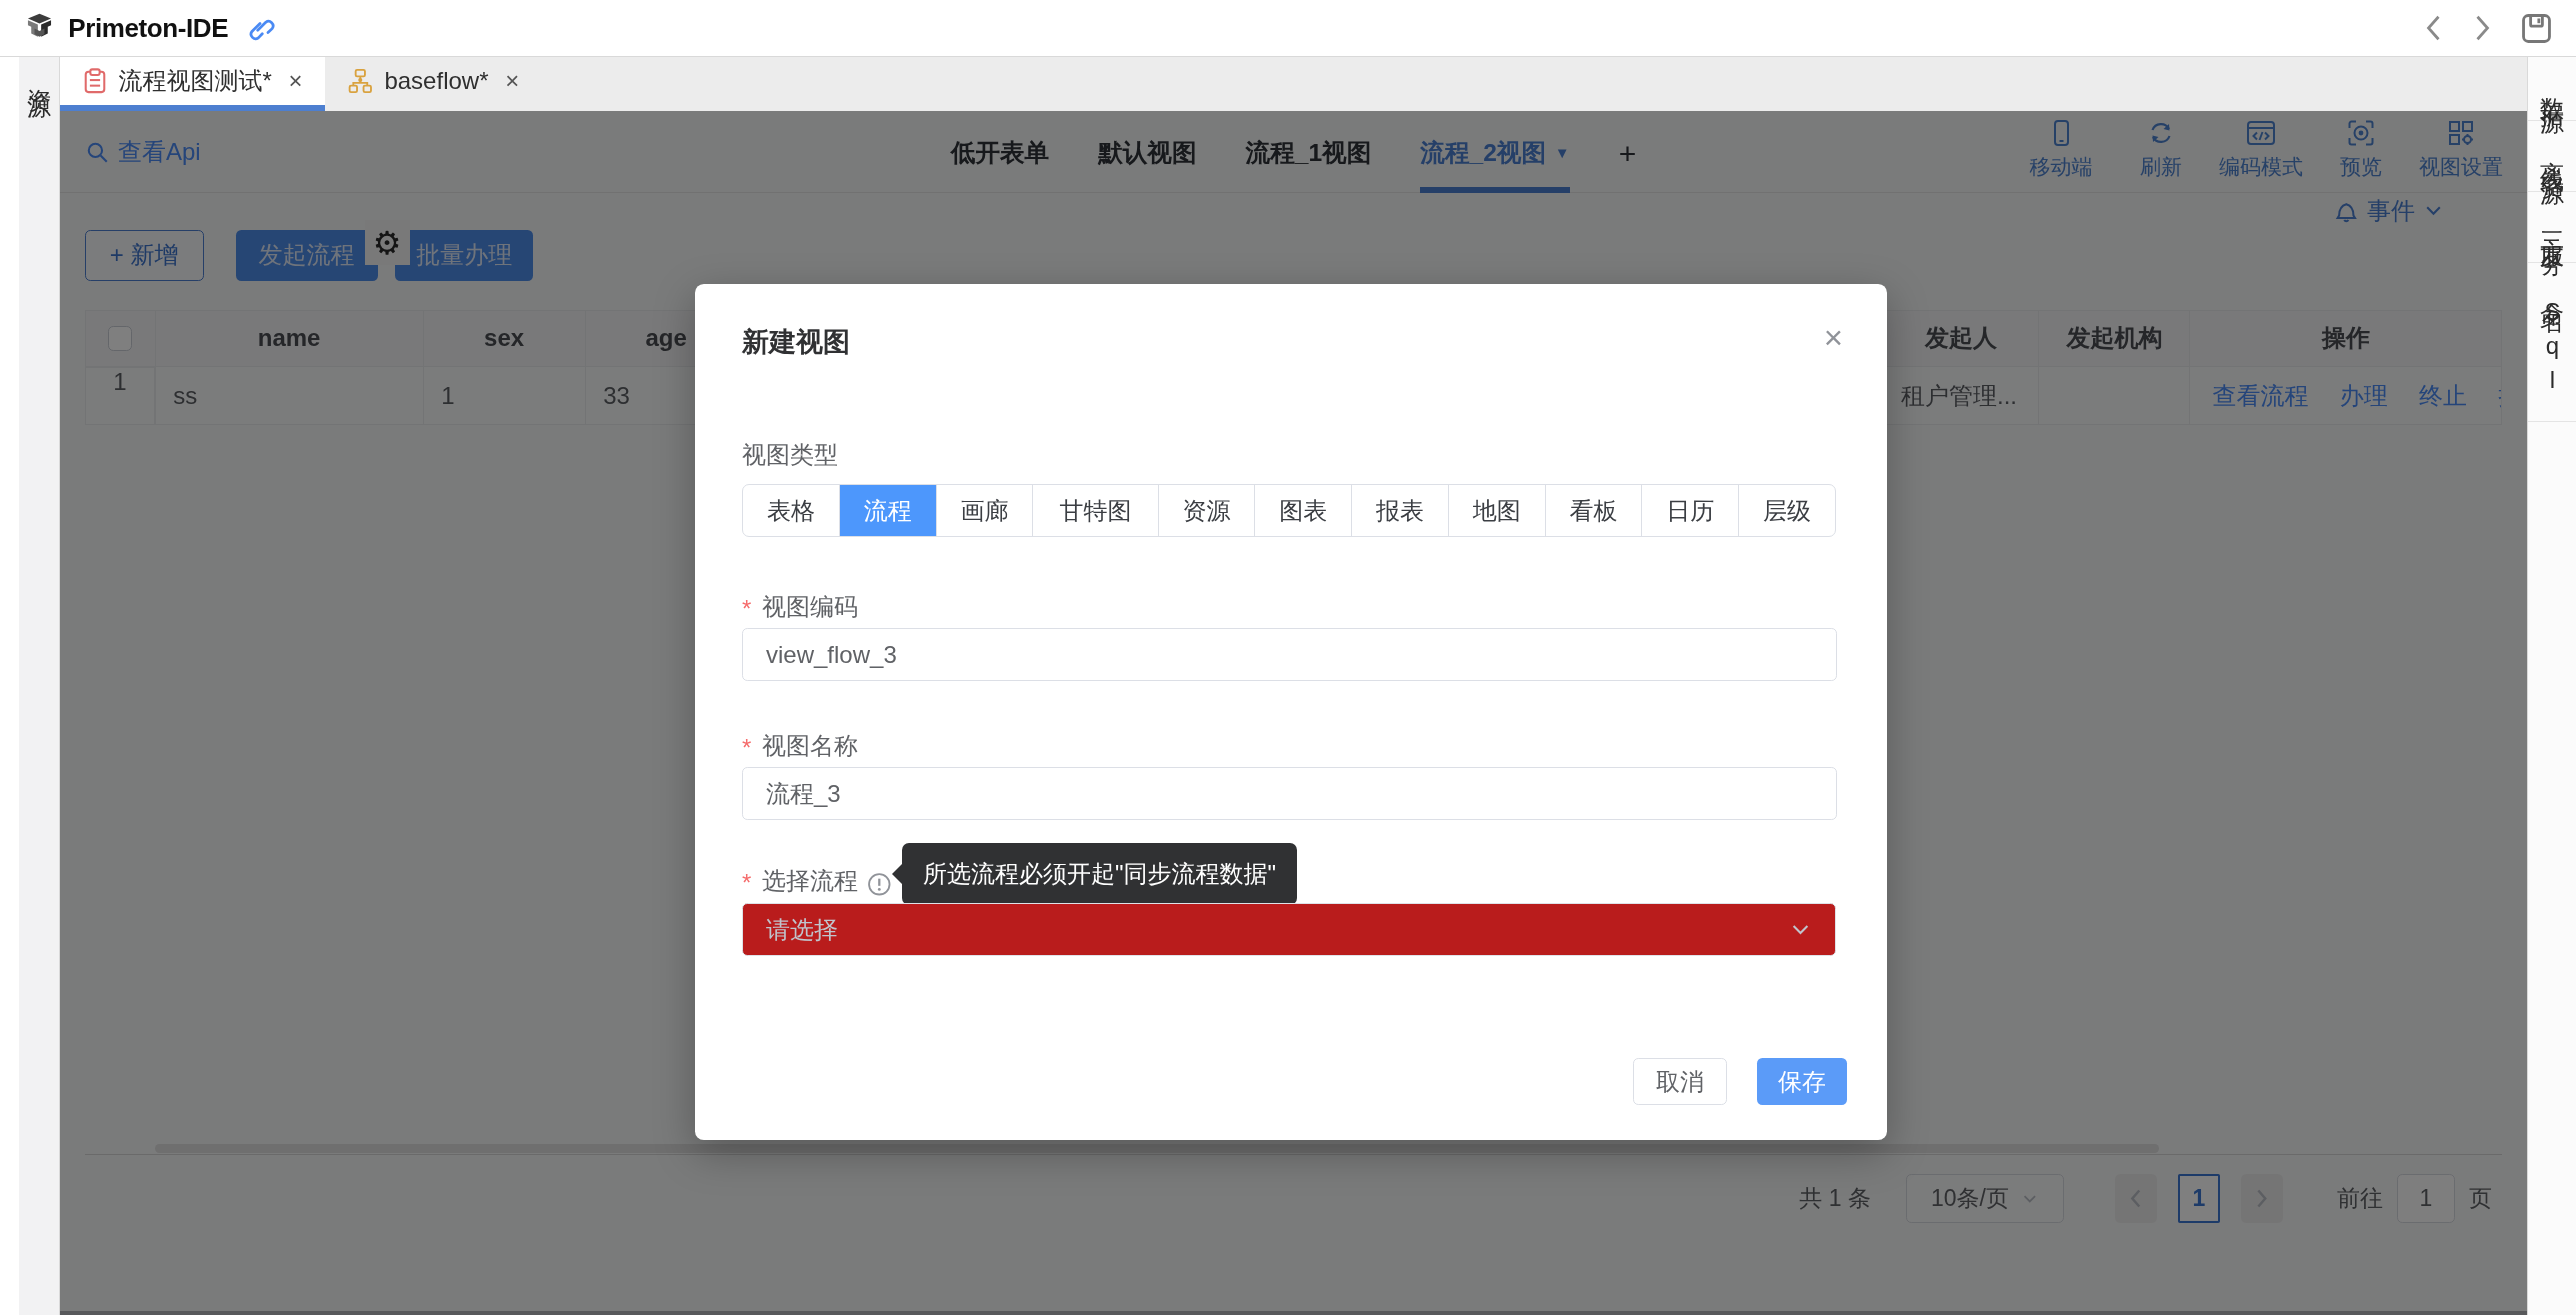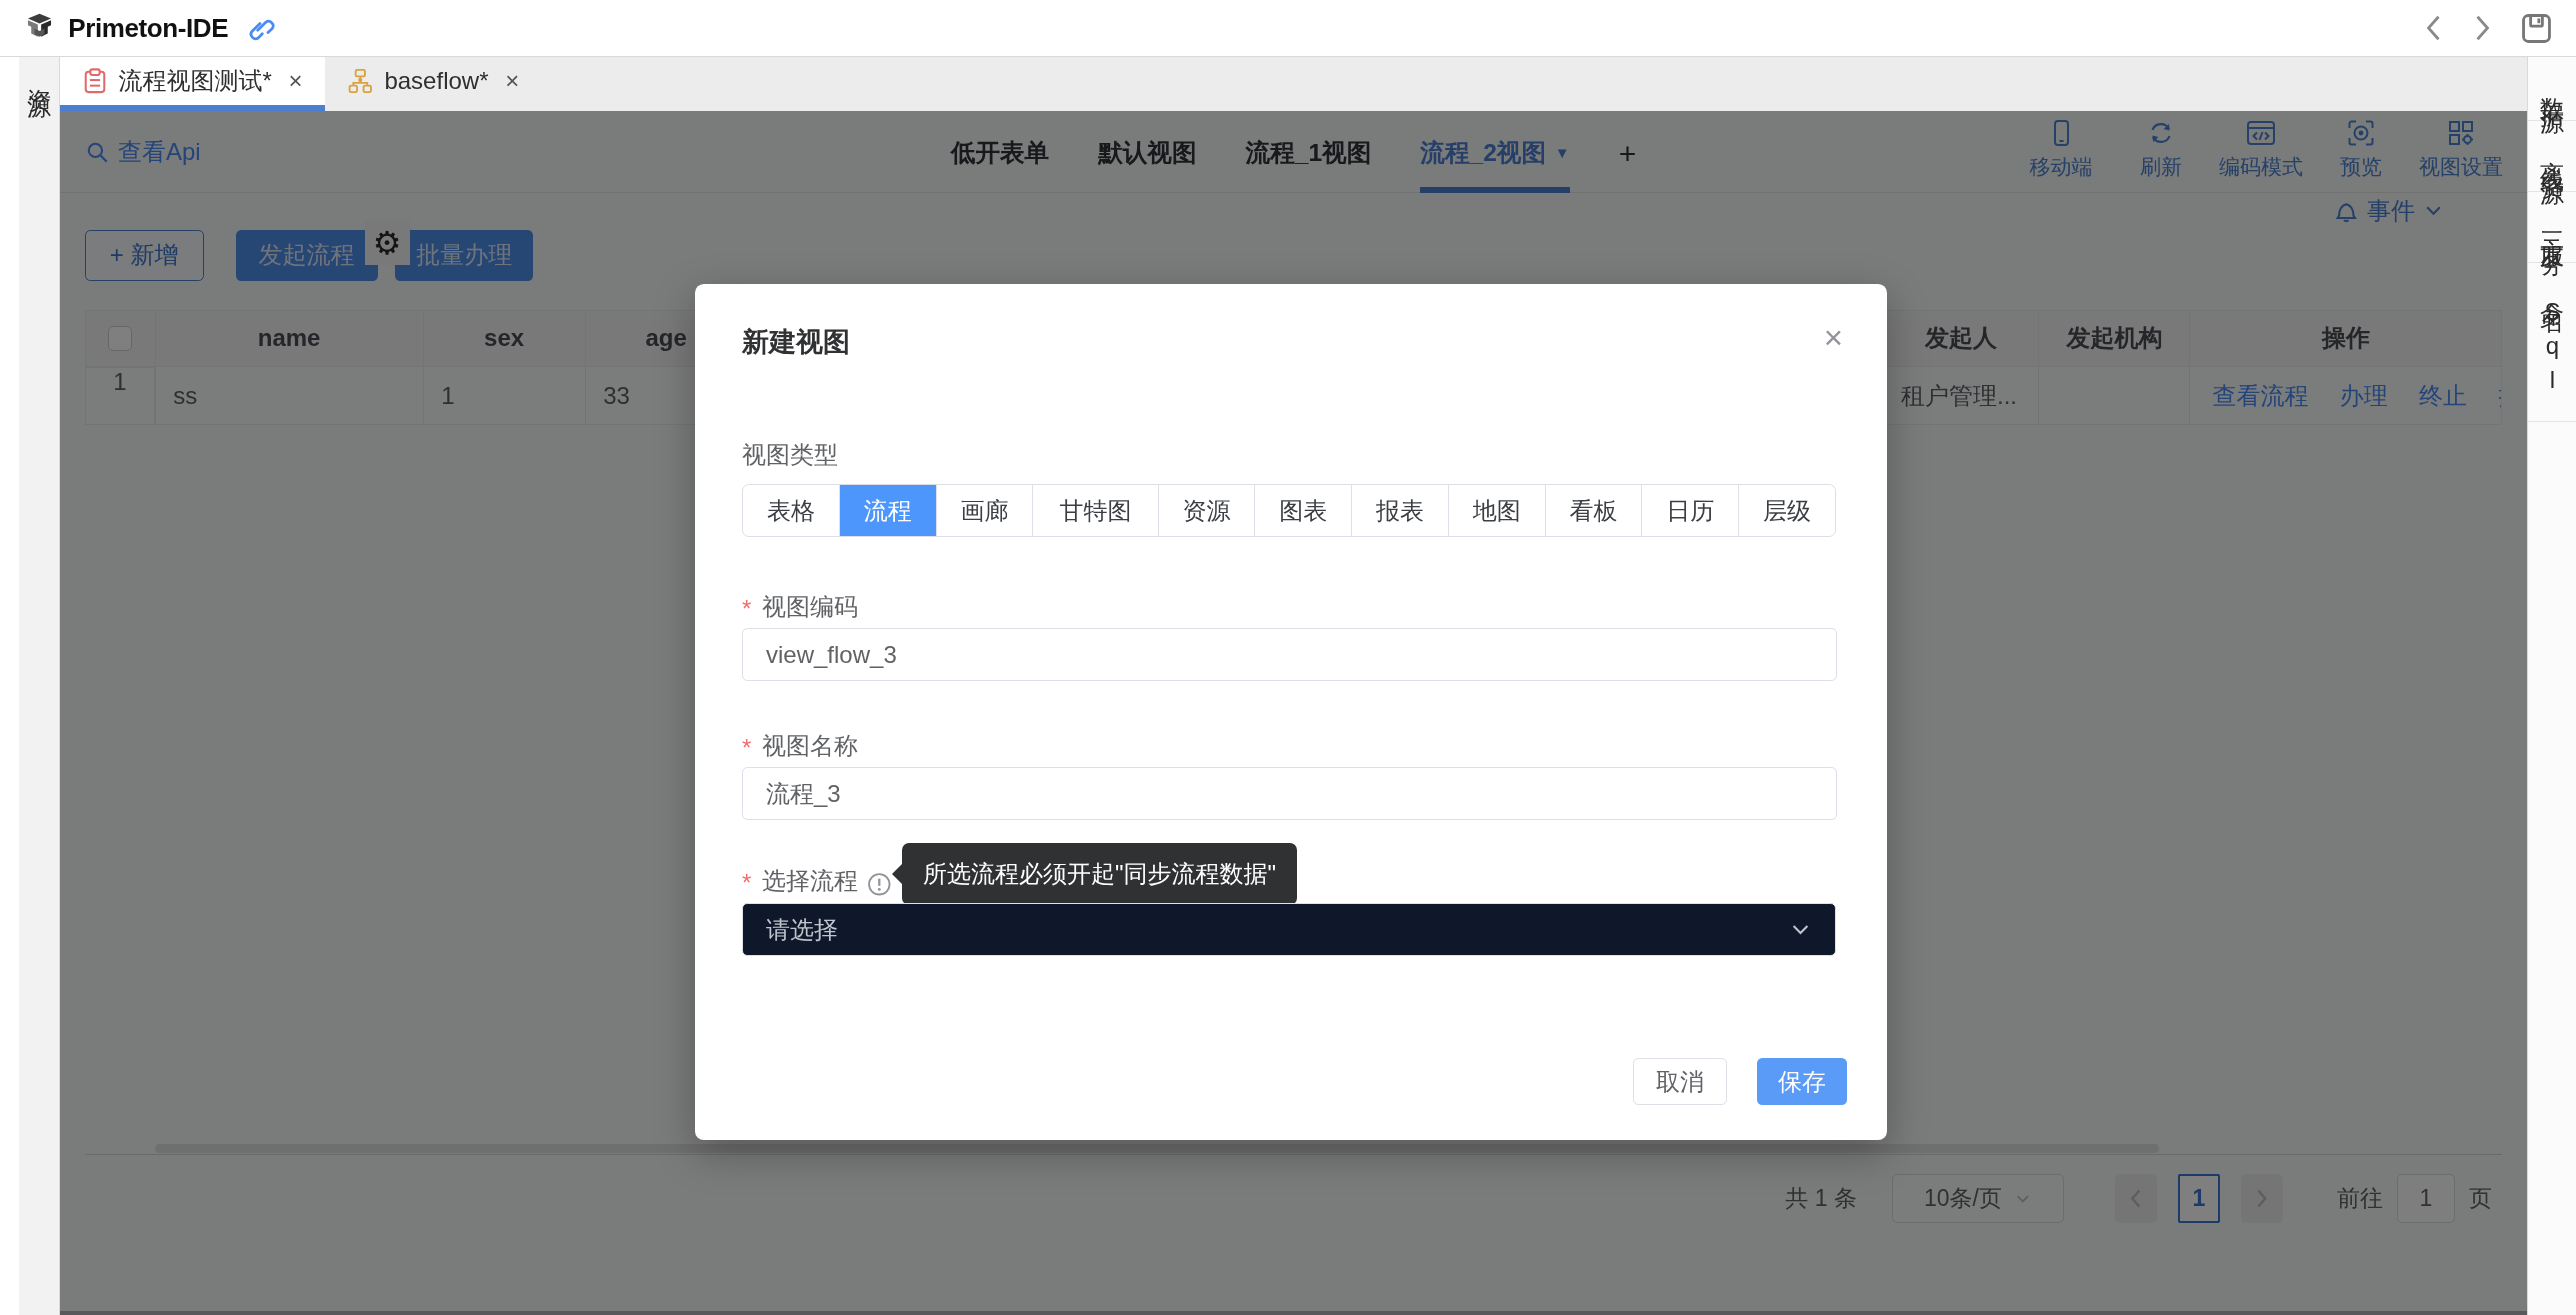--- a/index.html
+++ b/index.html
@@ -59,21 +59,21 @@
   td.center { text-align:center; padding-left:0; }
   .checkbox { width:24.6px; height:24.6px; border:1.8px solid #c8ccd4; border-radius:5.3px; background:#fff; margin:0 auto; }
   .ops-cell { padding-left:22px; white-space:nowrap; overflow:hidden; }
   .op-link { color:#4a8af4; margin-right:24.6px; cursor:pointer; }
 
   .hscroll-thumb { position:absolute; left:95px; top:1033px; width:2004px; height:8.8px; background:#dedede; border-radius:4.4px; }
 
   
   .pager { margin-top:19.3px; display:flex; justify-content:flex-end; align-items:center; padding-right:10.5px; color:#5f6266; }
   .pager .total { margin-right:35px; }
-  .page-size { width:172px; height:49px; border:0.9px solid #d5d8de; border-radius:5.3px; background:#f7f8f9; display:flex; align-items:center; justify-content:center; gap:12.3px; color:#606266; }
+  .page-size { width:158px; height:49px; border:0.9px solid #d5d8de; border-radius:5.3px; background:#f7f8f9; display:flex; align-items:center; justify-content:center; gap:12.3px; color:#606266; }
   .pg-btn { width:42px; height:49px; border-radius:5.3px; background:#ebebeb; display:flex; align-items:center; justify-content:center; color:#b9bdc4; }
   .pg-prev { margin-left:51px; }
   .pg-cur { width:42px; height:49px; margin:0 21px; border:2.2px solid #3a76d2; border-radius:1.8px; background:#fff; color:#3a76d2; font-weight:700; display:flex; align-items:center; justify-content:center; }
   .goto-label { margin-left:54px; }
   .goto-input { width:58px; height:49px; margin:0 14px; border:0.9px solid #d5d8de; border-radius:5.3px; background:#fdfdfd; text-align:center; font-size:23px; color:#5f6266; font-family:inherit; }
 
   .overlay { position:absolute; inset:0; background:rgba(0,0,0,0.5); z-index:50; }
   .bottom-bar { position:absolute; left:0; right:0; bottom:2.6px; height:8px; background:#58595b; z-index:60; }
   .bottom-line { position:absolute; left:0; right:0; bottom:0; height:2.6px; background:#e9e9e9; z-index:61; }
 
@@ -83,21 +83,21 @@
   .modal-close { position:absolute; right:44px; top:37px; font-size:33px; color:#909399; font-weight:300; cursor:pointer; line-height:1; }
   .m-label { position:absolute; left:47px; font-size:24px; color:#606266; display:flex; align-items:flex-end; gap:8.8px; }
   .req { color:#f56c6c; margin-right:1.8px; }
   .segment { position:absolute; left:47px; right:51px; top:200px; height:53px; border:0.9px solid #dcdfe6; border-radius:7px; display:flex; overflow:hidden; background:#fff; }
   .seg-item { flex:2; display:flex; align-items:center; justify-content:center; font-size:24px; color:#3b3e43; border-left:0.9px solid #dcdfe6; cursor:pointer; }
   .seg-item:first-child { border-left:none; }
   .seg-item.wide { flex:2.6; }
   .seg-item.selected { background:#4d97fc; color:#fff; }
   .m-input { position:absolute; left:47px; right:51px; height:53px; border:0.9px solid #dcdfe6; border-radius:5.3px; background:#fff; padding:0 23px; font-size:24px; color:#606266; font-family:inherit; width:1095px; }
   .m-input::placeholder { color:#c0c4cc; }
-  .m-select { position:absolute; left:47px; right:51px; top:619px; height:53px; border:0.9px solid #dfe2e8; border-radius:5.3px; background:#0f172a; display:flex; align-items:center; padding:4px 23px; color:#c0c4cc; font-size:24px; justify-content:space-between; cursor:pointer; }
+  .m-select { position:absolute; left:47px; right:51px; top:619px; height:53px; border:0.9px solid #dfe2e8; border-radius:5.3px; background:#b91c1c; display:flex; align-items:center; padding:4px 23px; color:#c0c4cc; font-size:24px; justify-content:space-between; cursor:pointer; }
   .tooltip { position:absolute; left:207px; top:559px; height:62px; background:#303133; color:#fff; border-radius:7px; display:flex; align-items:center; padding:0 21px; font-size:24px; white-space:nowrap; }
   .tooltip-arrow { position:absolute; left:-10.5px; top:21px; width:0; height:0; border-top:10.5px solid transparent; border-bottom:10.5px solid transparent; border-right:10.5px solid #303133; }
   .modal-footer { position:absolute; right:40px; bottom:35px; display:flex; gap:30px;text-align:center; }
   .m-btn { height:47px; border-radius:5.3px; display:flex; align-items:center; justify-content:center; font-size:24px; cursor:pointer; }
   .m-cancel { width:94px; border:0.9px solid #dcdfe6; background:#fff; color:#606266; }
   .m-save { width:90px; background:#5b9bf8; color:#fff; }
   svg { display:block; }
 </style>
 </head>
 <body>

